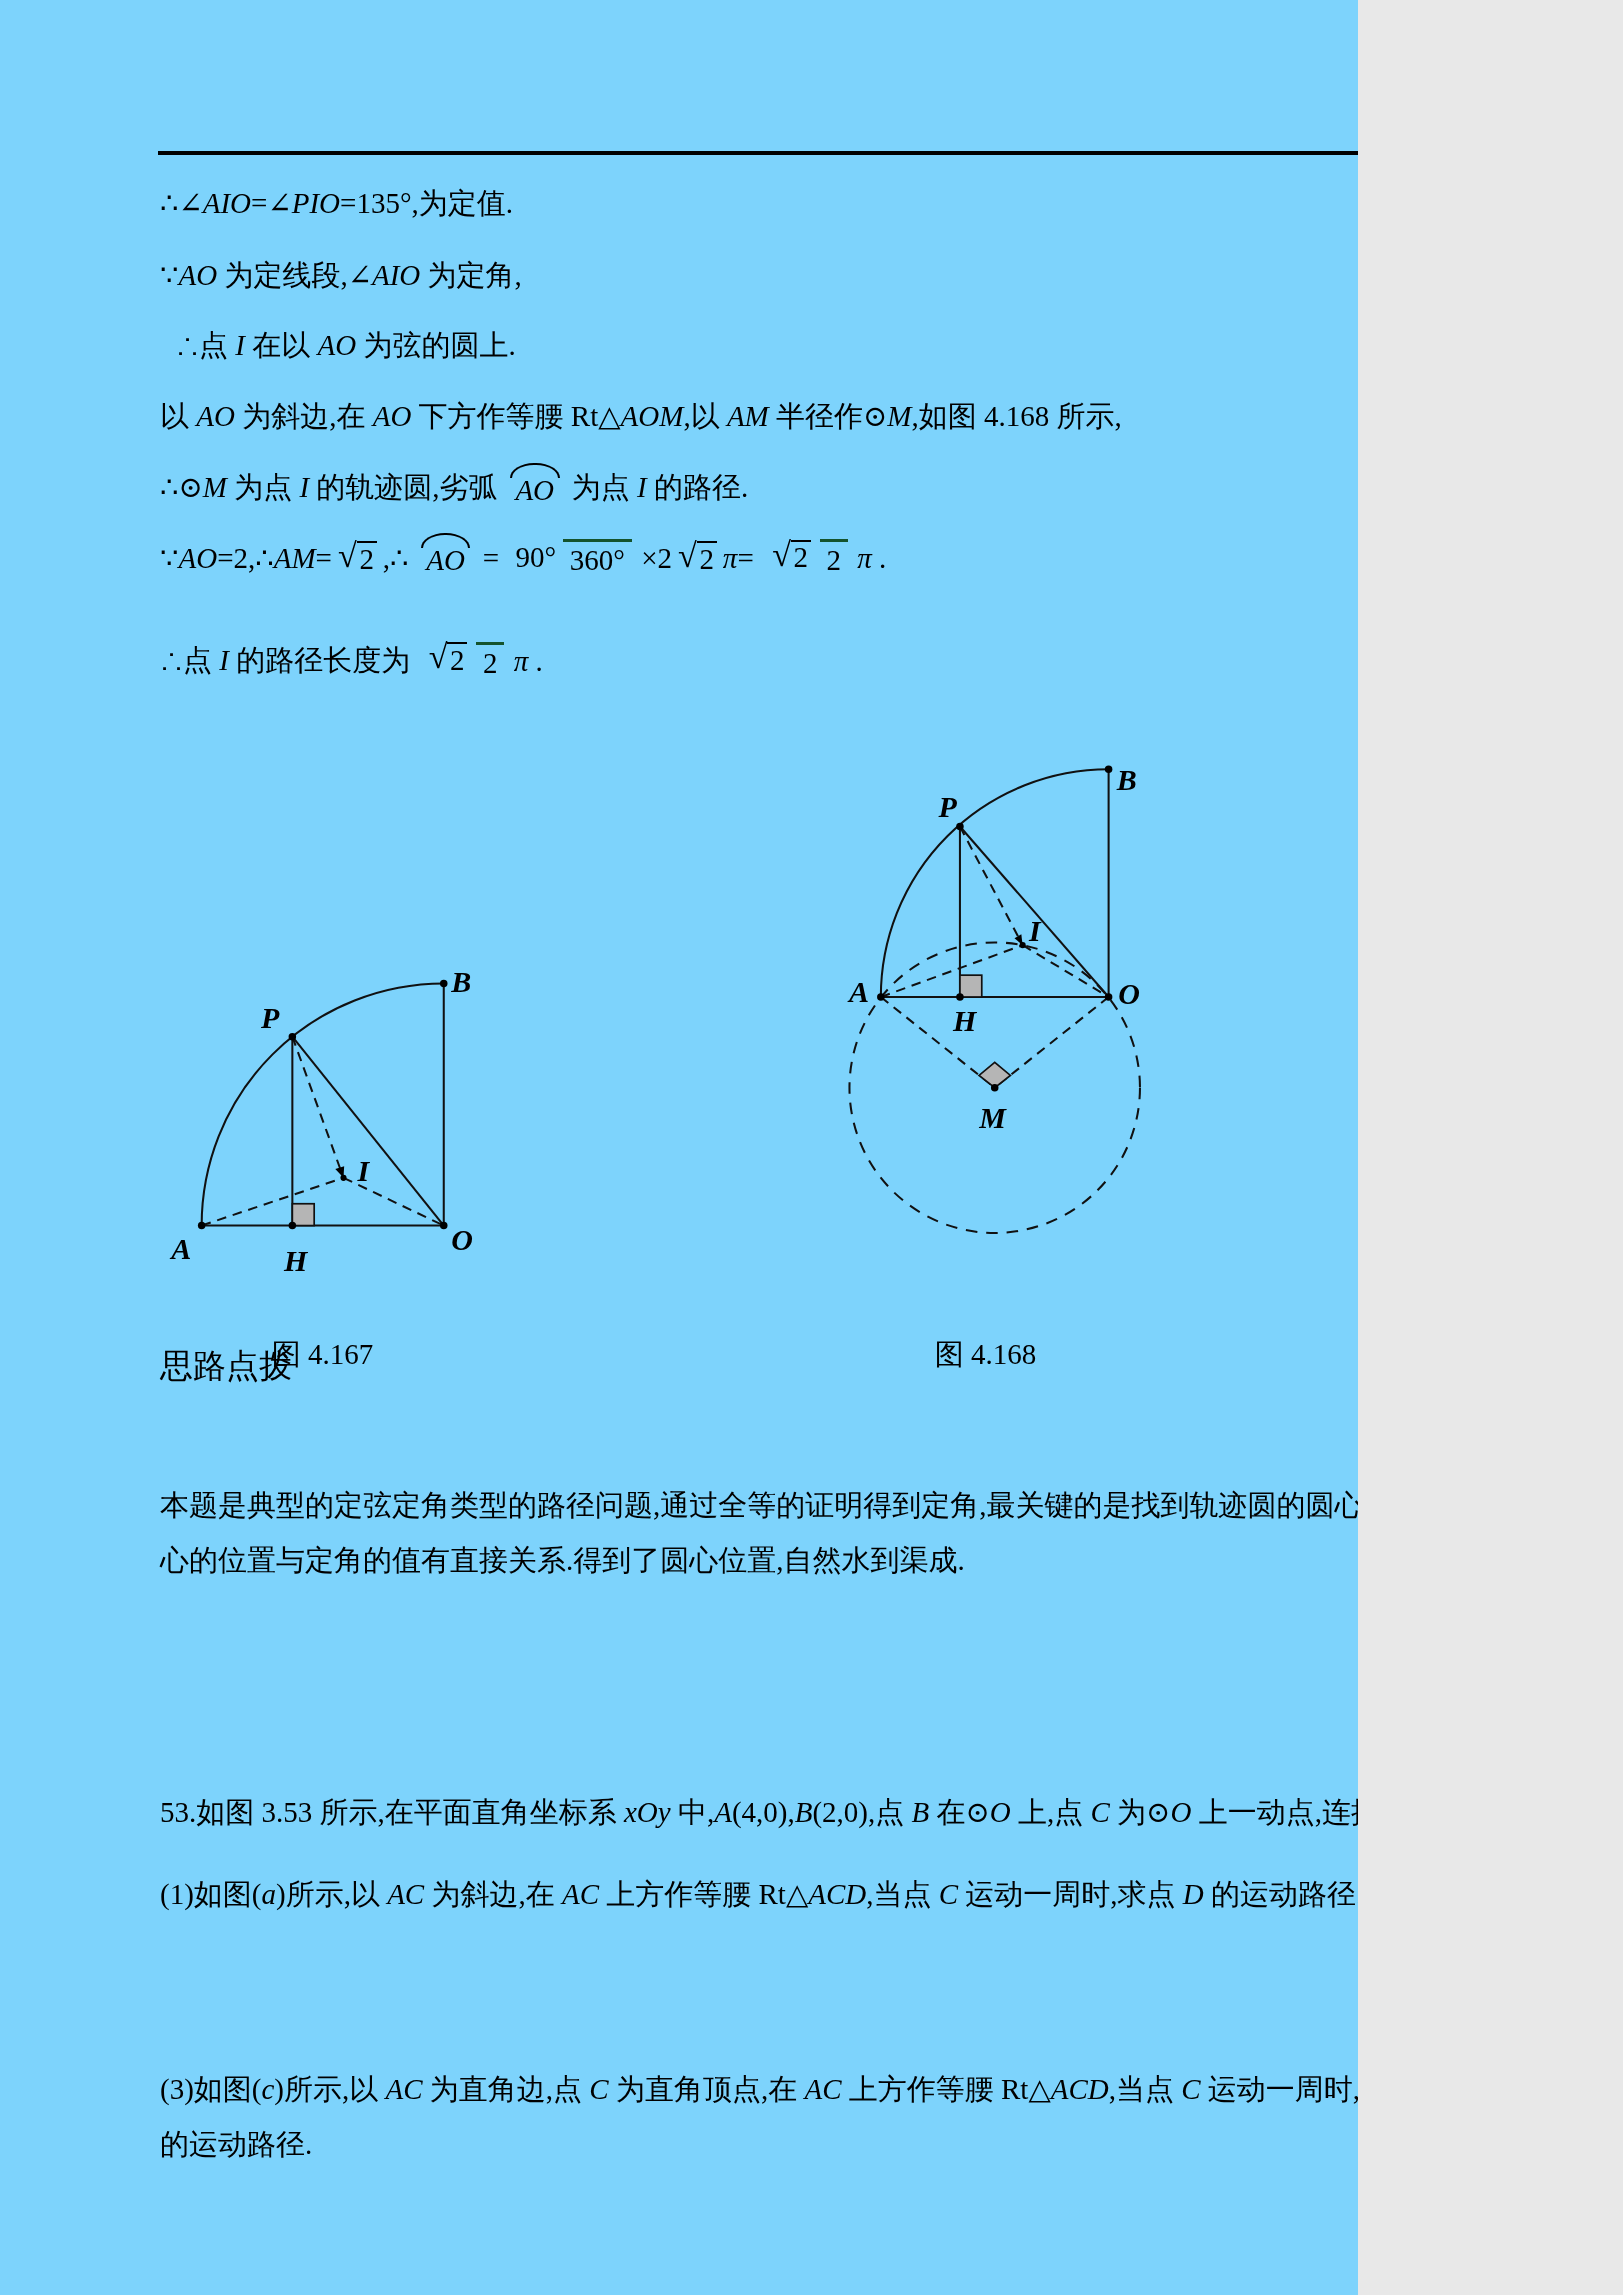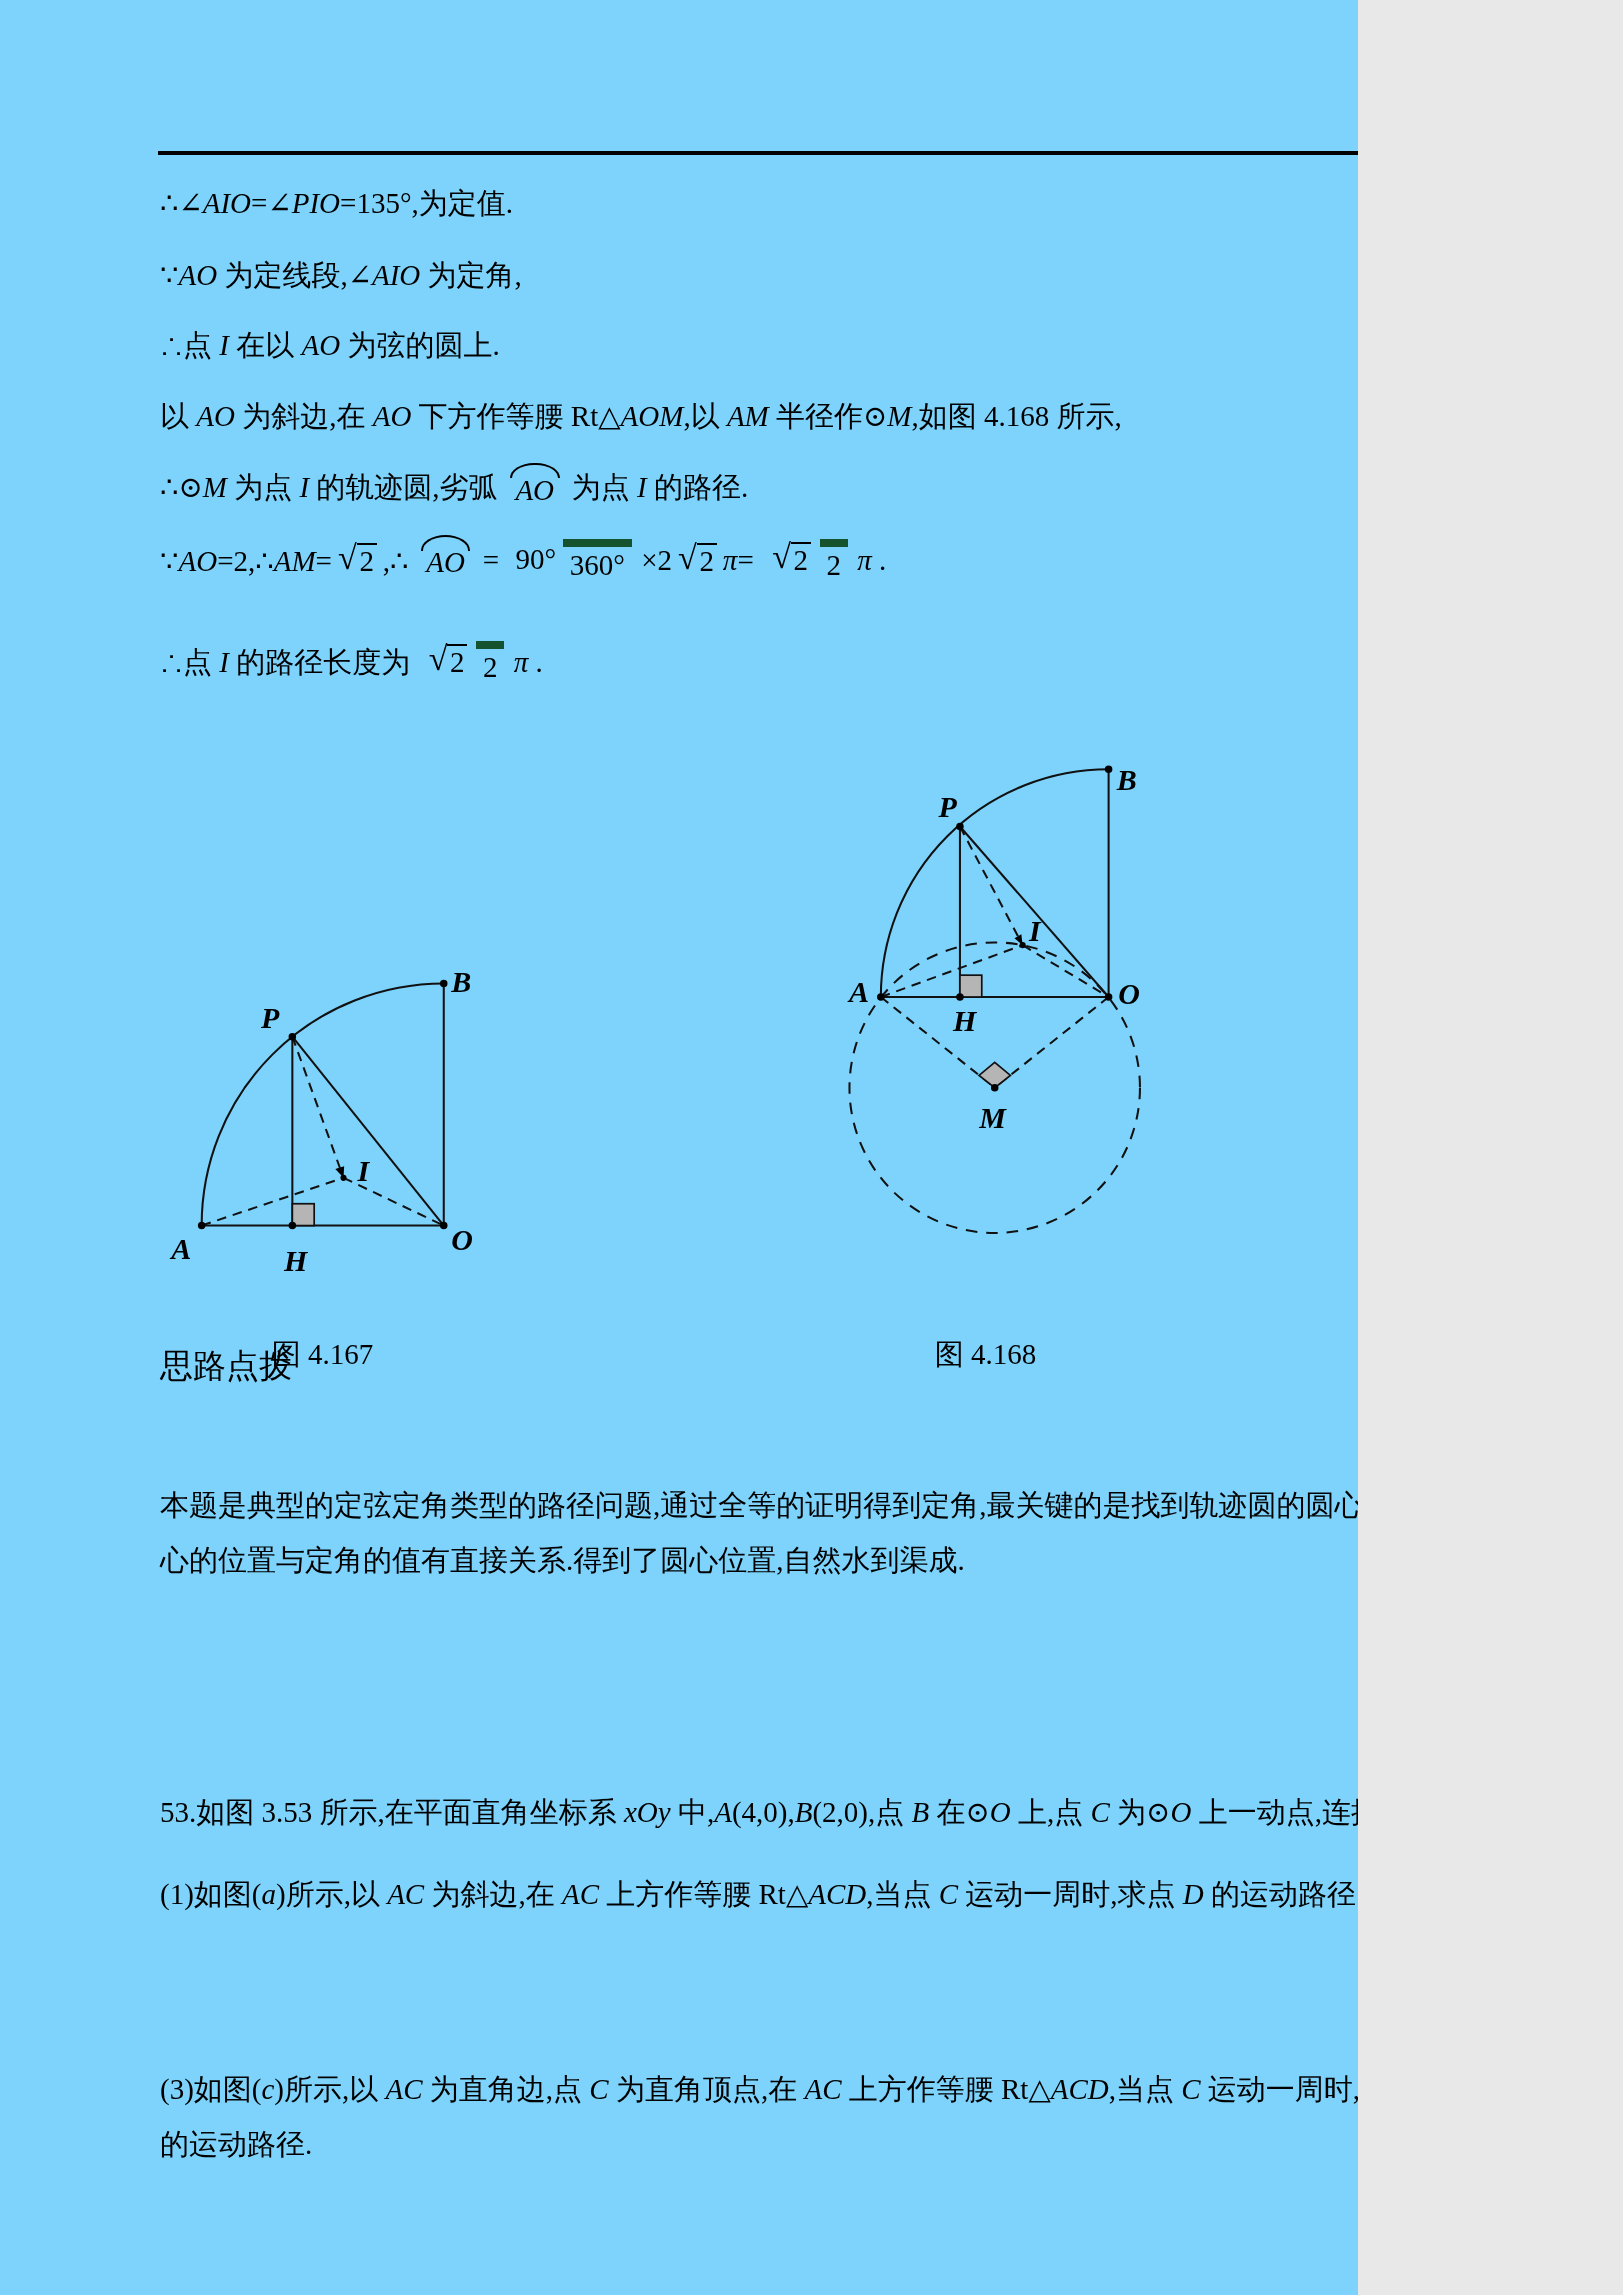--- a/index.html
+++ b/index.html
@@ -7,21 +7,21 @@
     position:relative;width:1358px;height:2295px;background:#7dd3fc;
     font-family:"Liberation Serif","DejaVu Serif",serif;color:#000;overflow:hidden;
   }
   .rule{position:absolute;left:158px;top:151px;width:1308px;height:4.1px;background:#000;}
   .t{position:absolute;font-size:29px;line-height:1.25;white-space:nowrap;}
   .para{position:absolute;font-size:29px;line-height:55px;width:1312px;}
   .mrow{position:absolute;display:flex;align-items:center;font-size:29px;column-gap:4.1px;justify-content:center;}
   i{font-family:"Liberation Serif","DejaVu Serif",serif;}
   .frac{display:inline-flex;flex-direction:row;align-items:center;margin:0 5.5px;line-height:1.15;}
   .frac .num{padding:0 6.8px 2px;}
-  .frac .den{border-top:8px solid #14532d;padding:2px 6.8px 0;}
+  .frac .den{border-top:3px solid #14532d;padding:2px 6.8px 0;}
   .sqrt{display:inline-flex;align-items:flex-start;margin:0 2px;}
   .rad{font-size:1.18em;line-height:1;transform:translateY(-2px);}
   .sqrt-arg{border-top:2px solid #000;padding:0.7px 2.7px 0;line-height:1.1;}
   .overarc{position:relative;display:inline-block;margin:0 8.2px;padding:4.1px 5.5px 0;font-style:normal;}
   .overarc::before{
     content:"";position:absolute;left:0;right:0;top:-6.8px;height:13.6px;
     border-top:2px solid #000;border-left:2px solid #000;border-right:2px solid #000;
     border-bottom:none;border-radius:50% 50% 0 0 / 100% 100% 0 0;
   }
   .hint-head{
@@ -39,21 +39,21 @@
 </style>
 </head>
 <body>
 
 <div class="page">
 
   <div class="rule"></div>
 
   <div class="t" style="left:160px;top:185px">∴∠<i>AIO</i>=∠<i>PIO</i>=135°,为定值.</div>
   <div class="t" style="left:160px;top:257px">∵<i>AO</i> 为定线段,∠<i>AIO</i> 为定角,</div>
-  <div class="t" style="left:160px;top:327px">∴点 <i>I</i> 在以 <i>AO</i> 为弦的圆上.</div>
+  <div class="t" style="left:176px;top:327px">∴点 <i>I</i> 在以 <i>AO</i> 为弦的圆上.</div>
   <div class="t" style="left:160px;top:398px">以 <i>AO</i> 为斜边,在 <i>AO</i> 下方作等腰 Rt△<i>AOM</i>,以 <i>AM</i> 半径作⊙<i>M</i>,如图 4.168 所示,</div>
 
   <div class="mrow" style="left:160px;top:468px">
     <span>∴⊙<i>M</i> 为点 <i>I</i> 的轨迹圆,劣弧</span>
     <span class="overarc"><i>AO</i></span>
     <span>为点 <i>I</i> 的路径.</span>
   </div>
 
   <div class="mrow" style="left:160px;top:539px">
     <span>∵<i>AO</i>=2,∴<i>AM</i>=</span>

